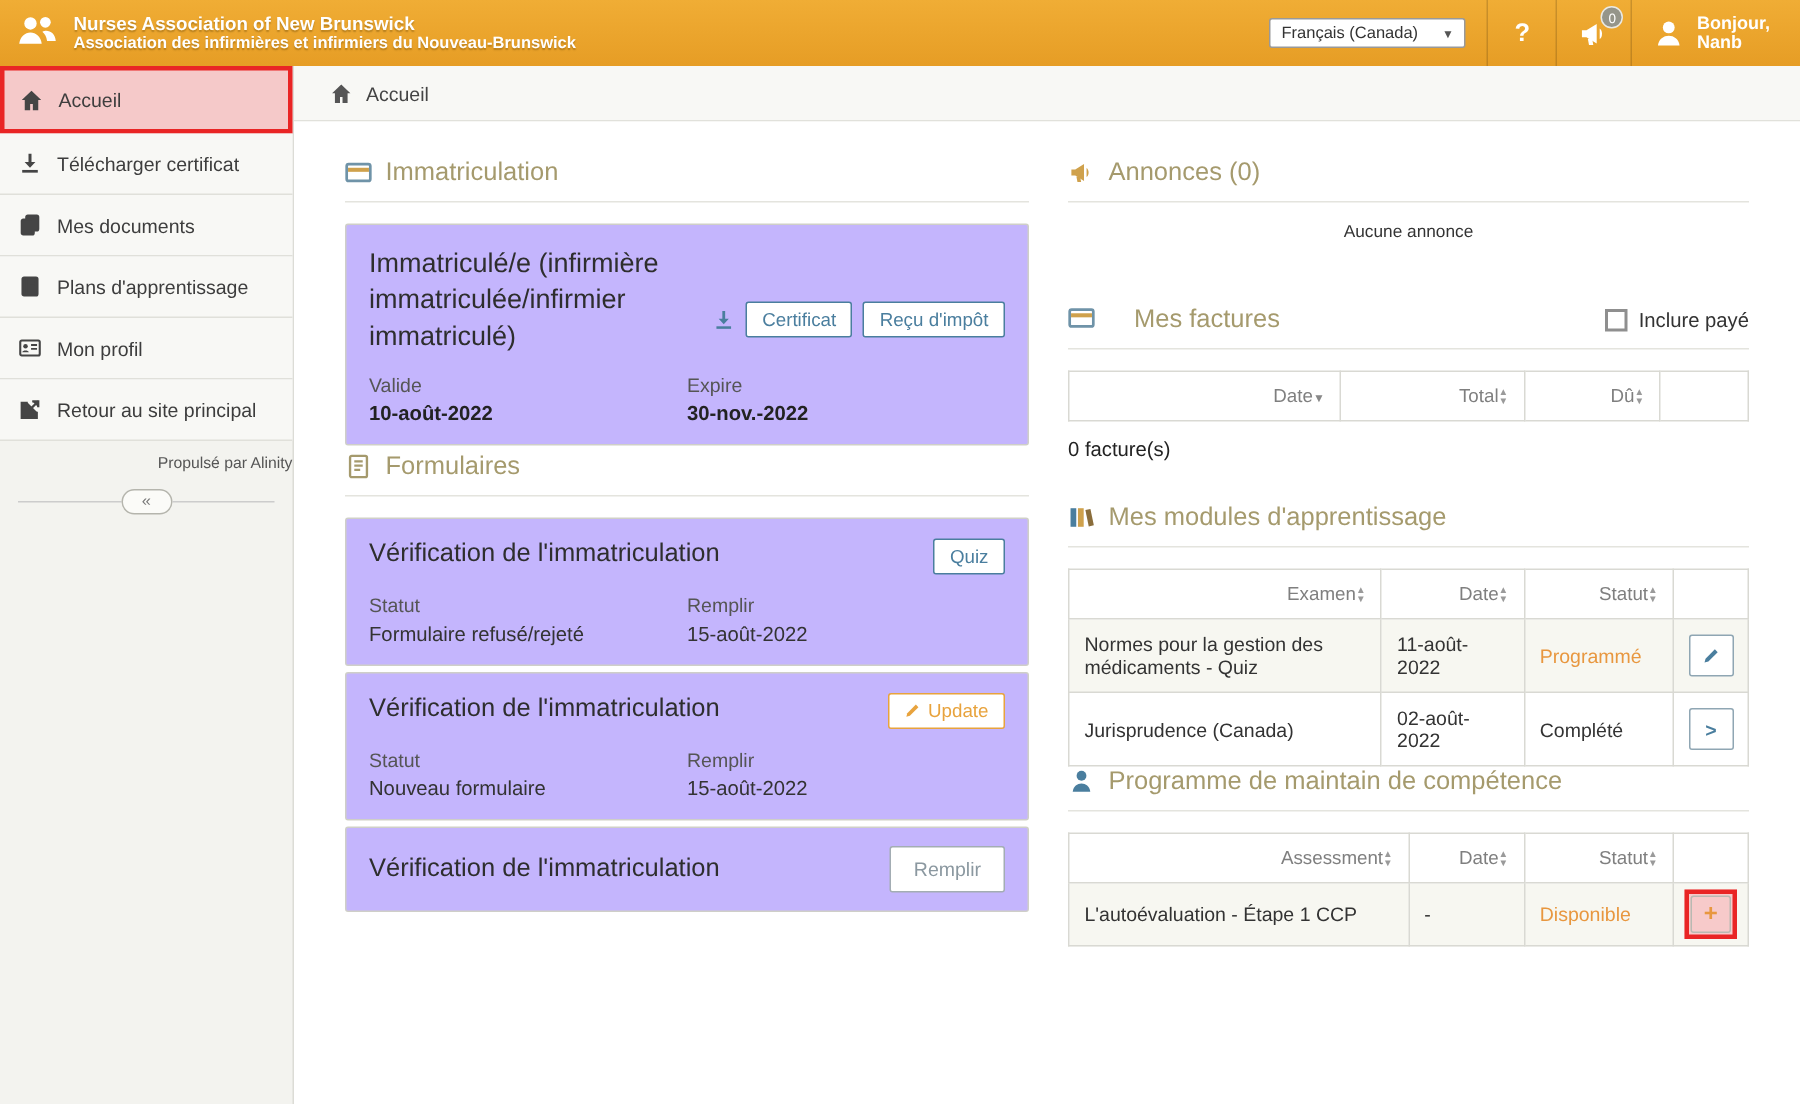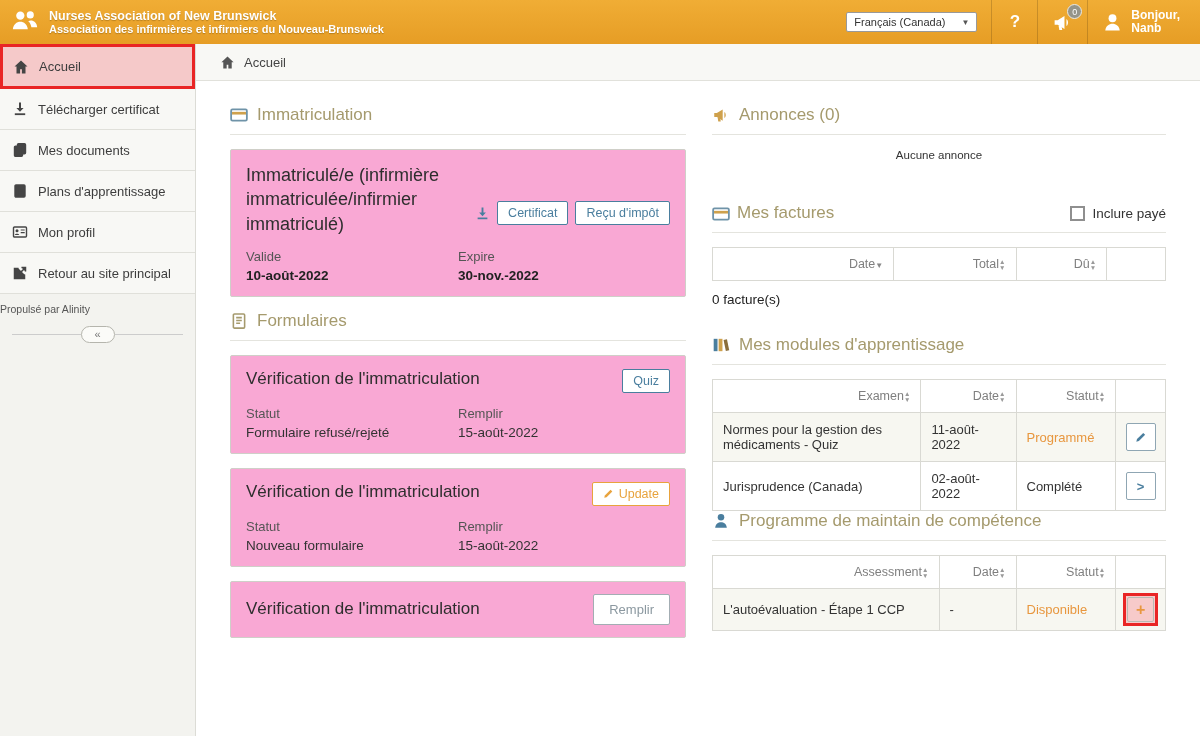--- a/index.html
+++ b/index.html
@@ -23,40 +23,40 @@
   .badge{position:absolute;top:4px;right:5px;width:15px;height:15px;border-radius:50%;background:#95958a;color:#fff;font-size:9px;display:flex;align-items:center;justify-content:center;border:1px solid #e9e9e4}
   .user-btn{gap:8px;padding-right:20px}
   .user-btn svg{width:21px;height:21px;fill:#fff}
   .greet{font-size:12px;font-weight:bold;color:#fff;line-height:13px}
 
   
   .sidebar{position:absolute;top:44px;left:0;width:196px;bottom:0;background:#f3f3ef;border-right:1px solid #dcdcd6}
   .side-item{display:flex;align-items:center;gap:10px;height:41px;padding:0 12px;border-bottom:1px solid #e0e0da;font-size:13px;color:#3d3d3d;cursor:pointer;background:#f8f8f5}
   .side-item svg{width:16px;height:16px;fill:#454545;flex:none}
   .side-item.selected{background:#f5c9c9;border:3px solid #e92525;height:45px;padding:0 10px}
-  .powered{font-size:10.5px;color:#555;text-align:left;margin-top:9px}
+  .powered{font-size:10.5px;color:#555;text-align:right;margin-top:9px}
   .collapse-row{display:flex;align-items:center;padding:11px 12px 0}
   .cline{flex:1;height:1px;background:#ccc}
   .collapse-btn{width:34px;height:17px;border:1px solid #b5b5ad;border-radius:9px;background:#fbfbf8;color:#777;font-size:11px;line-height:13px;text-align:center;cursor:pointer;font-family:inherit}
 
   
   .breadcrumb{position:absolute;top:44px;left:196px;right:0;height:37px;background:#f8f8f5;border-bottom:1px solid #e1e1db;display:flex;align-items:center;gap:9px;padding:0 24px;font-size:13px;color:#444}
   .breadcrumb svg{width:15px;height:15px;fill:#555}
 
   
   .main{position:absolute;top:81px;left:196px;right:0;bottom:0;background:#fff;padding:24px 34px;display:flex;gap:26px;overflow:hidden}
   .col-left{width:456px;flex:none}
   .col-right{flex:1;min-width:0}
 
   .sec-head{display:flex;align-items:center;gap:9px;font-size:17px;color:#a59a6d;padding-bottom:9px;border-bottom:1px solid #e4e4de;margin-bottom:14px}
   .sec-head svg{width:18px;height:18px;flex:none}
-  .sh-left{display:flex;align-items:flex-end;gap:7px;flex:1}
+  .sh-left{display:flex;align-items:flex-start;gap:26px;flex:1}
   .mt{}
 
-  .card{border:1px solid #cfcfc8;border-radius:2px;background:#f9a8d4;padding:13px 15px;margin-bottom:14px}
+  .card{border:1px solid #cfcfc8;border-radius:2px;background:#c4b5fd;padding:13px 15px;margin-bottom:4px}
   .immat-top{display:flex}
   .immat-title{flex:1;font-size:18px;color:#2e2e2e;line-height:1.35;padding-right:4px}
   .immat-actions{display:flex;align-items:center;gap:7px;margin-top:28px;flex:none}
   .dl-icon svg{width:15px;height:15px;fill:#4a7e9e}
   .btn-blue{border:1px solid #4a7e9e;color:#4a7e9e;background:#fff;font-size:12.5px;padding:4px 10px;border-radius:2px;cursor:pointer;font-family:inherit}
   .btn-orange{border:1px solid #e8a33d;color:#e8a33d;background:#fff;font-size:12.5px;padding:4px 10px;border-radius:2px;cursor:pointer;font-family:inherit;display:inline-flex;align-items:center;gap:5px}
   .btn-orange svg{width:11px;height:11px;fill:#e8a33d}
   .btn-gray{border:1px solid #a3adb3;color:#8b98a0;background:#fff;font-size:13px;padding:7px 15px;border-radius:2px;cursor:pointer;font-family:inherit}
   .pair-row{display:flex;margin-top:13px}
   .pair{width:50%}

